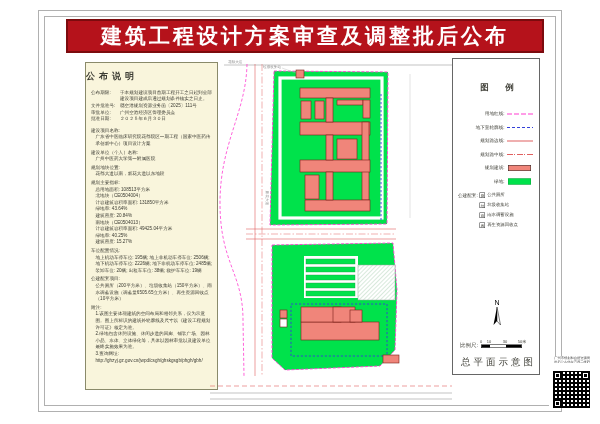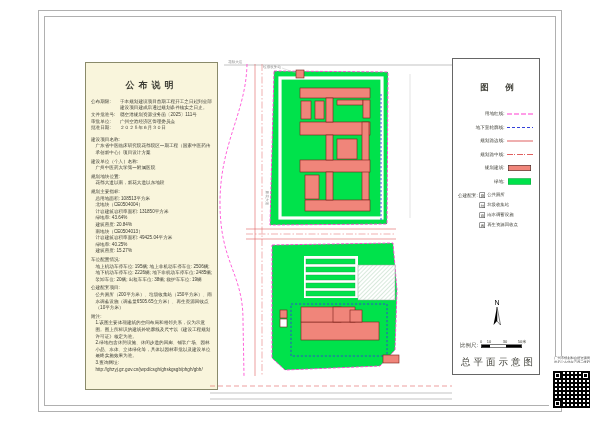--- a/index.html
+++ b/index.html
@@ -11,21 +11,21 @@
 
   
   .banner{position:absolute;left:66px;top:19px;width:478px;height:34px;
           background:var(--banner-red,#b5121b);border:2px solid var(--banner-border,#7c0b0e);
           box-sizing:border-box;display:flex;align-items:center;justify-content:center;}
   .banner span{color:#fff;font-size:21px;font-weight:bold;letter-spacing:3px;white-space:nowrap;}
 
   
   .panel{position:absolute;left:85px;top:62px;width:133px;height:328px;box-sizing:border-box;
          background:var(--panel-bg,#f9f5dc);border:1px solid #8a8a6a;overflow:hidden;}
-  .panel-h{margin-top:16px;text-align:center;font-size:9px;font-weight:bold;letter-spacing:4px;}
+  .panel-h{margin-top:7px;font-size:9px;font-weight:bold;letter-spacing:4px;}
   .panel-body{width:246px;transform:scale(0.5);transform-origin:0 0;margin:6px 0 0 5px;
               font-size:9.2px;line-height:13.2px;}
   .field{padding-left:58px;text-indent:-58px;}
   .flabel{display:inline-block;width:58px;text-indent:0;vertical-align:top;}
   .secs{margin-top:10px;}
   .sec{margin-top:4px;}
   .sec-l{padding-left:9px;}
   .url{word-break:break-all;}
 
   
@@ -90,20 +90,23 @@
   .ptxt{font-size:3.6px;fill:#8a8a8a;}
 </style>
 </head>
 <body>
 
 <div class="page">
 
   <div class="frame outer"></div>
   <div class="frame inner"></div>
 
+  <div class="banner">
+    <span>建筑工程设计方案审查及调整批后公布</span>
+  </div>
 
   <div class="panel">
     <div class="panel-h">公布说明</div>
     <div class="panel-body">
       <div class="field"><span class="flabel">公布期限:</span><span>于本规划建设项目首期工程开工之日起到全部建设项目建成后通过规划条件核实之日止。</span></div>
       <div class="field"><span class="flabel">文件批准号:</span><span>穗空港规划资源业务函〔2025〕111号</span></div>
       <div class="field"><span class="flabel">审批单位:</span><span>广州空港经济区管理委员会</span></div>
       <div class="field"><span class="flabel">批准日期:</span><span>２０２５年６月３０日</span></div>
 
       <div class="secs">

